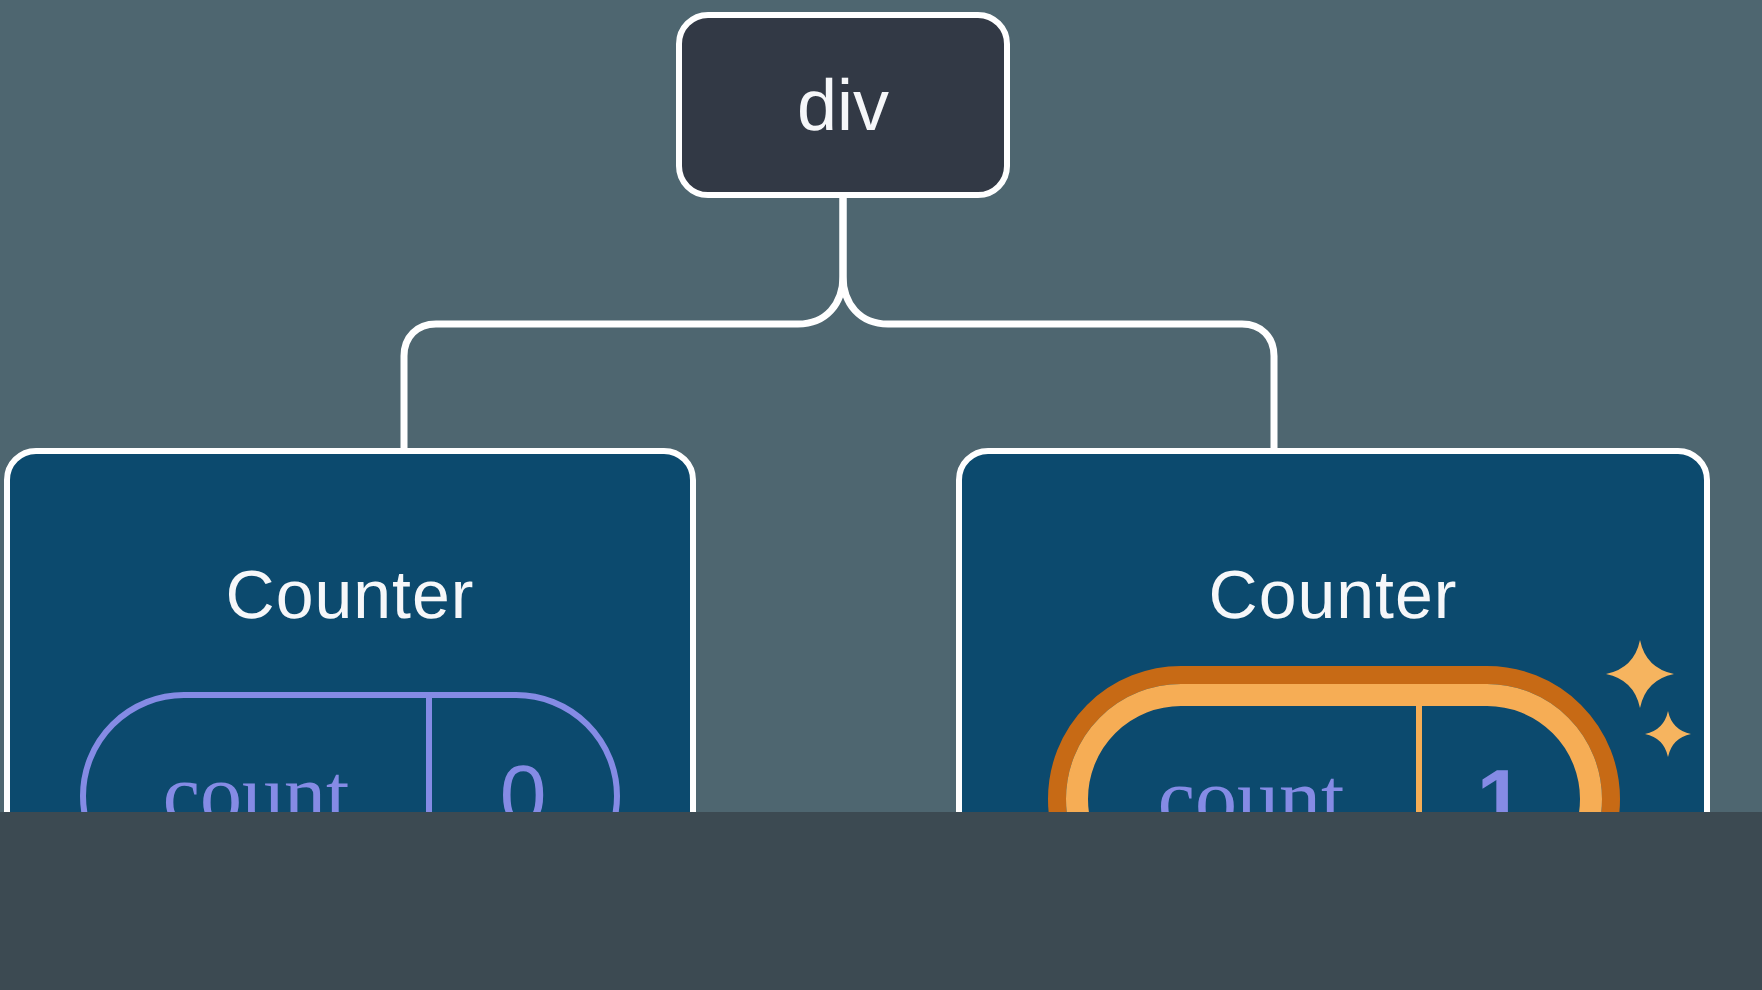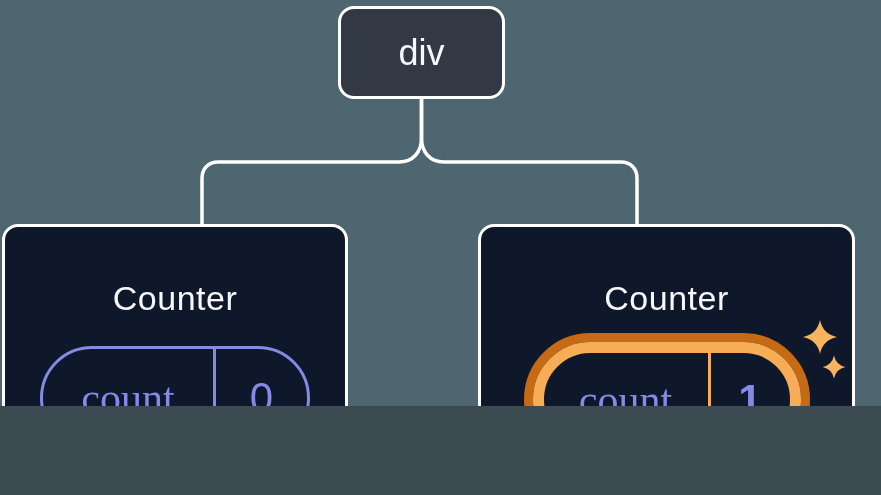--- a/index.html
+++ b/index.html
@@ -27,21 +27,21 @@
     display: flex;
     align-items: center;
     justify-content: center;
     color: #F6F7F9;
     font-size: 36px;
   }
   .card {
     position: absolute;
     top: 224px;
     height: 264px;
-    background: #0f172a;
+    background: #0c4a6e;
     border: 3px solid #ffffff;
     border-radius: 16px;
   }
   .card-left { left: 2px;  width: 346px; }
   .card-right{ left: 478px; width: 377px; }
   .card-title {
     position: absolute;
     top: 52px; left: 0;
     width: 100%;
     text-align: center;

